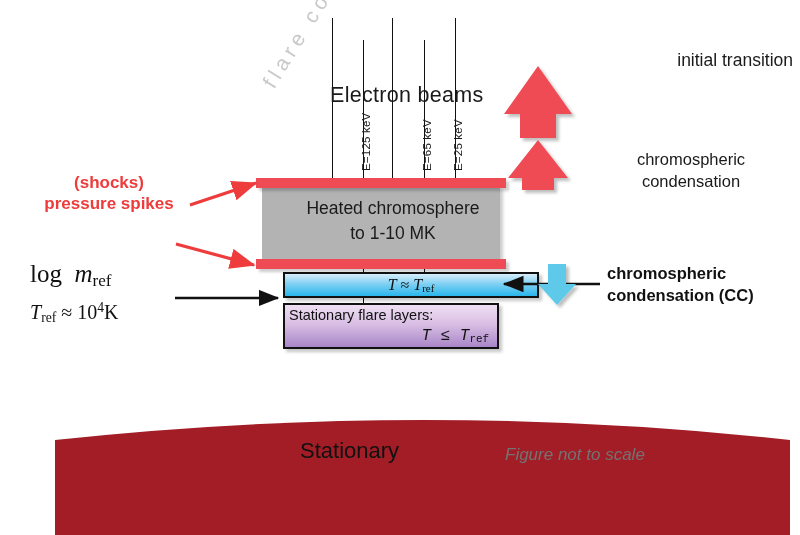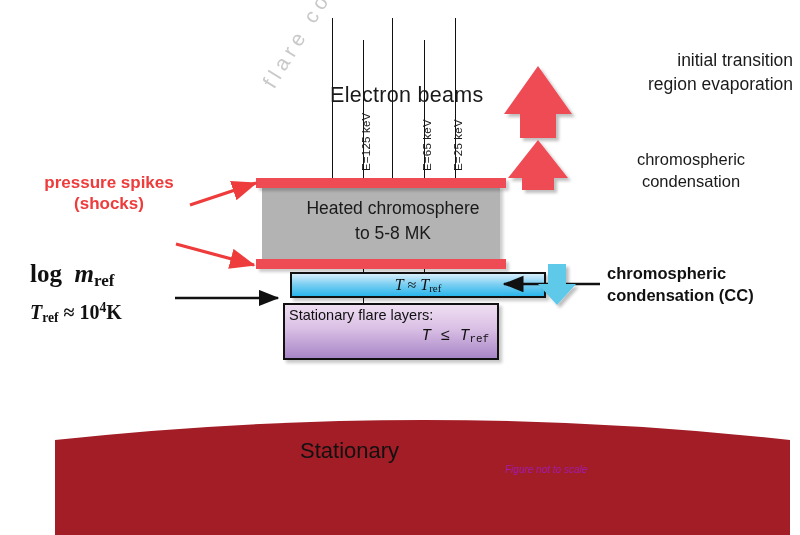--- a/index.html
+++ b/index.html
@@ -91,21 +91,21 @@
     width: 250px;
     height: 10px;
     background: #ef4b55;
     box-shadow: 3px 3px 3px rgba(0,0,0,0.20);
   }
   #shock-bar-upper { top: 178px; }
   #shock-bar-lower { top: 259px; }
 
   
   #cc-box {
-    left: 290px;
+    left: 283px;
     top: 272px;
     width: 256px;
     height: 26px;
     border: 2.5px solid #111111;
     background: linear-gradient(to bottom, #d8eefb 0%, #7fd0f2 45%, #29b6ec 100%);
     box-shadow: 3px 3px 3px rgba(0,0,0,0.22);
     box-sizing: border-box;
   }
   #cc-box-text {
     position: absolute;
@@ -114,21 +114,21 @@
     font-family: "Liberation Serif", serif;
     font-size: 16px;
     color: #111111;
   }
 
   
   #flare-layers-box {
     left: 283px;
     top: 303px;
     width: 216px;
-    height: 57px;
+    height: 46px;
     border: 2.5px solid #111111;
     background: linear-gradient(to bottom, #efdff2 0%, #d9bfe4 45%, #a986c8 100%);
     box-shadow: 3px 3px 3px rgba(0,0,0,0.22);
     box-sizing: border-box;
   }
   #flare-layers-line1 {
     position: absolute;
     left: 4px; top: 2px;
     font-size: 14.5px;
     color: #111111;
@@ -155,21 +155,20 @@
     color: #ee3b3b;
   }
 
   
   #ref-math-label {
     left: 30px;
     top: 260px;
     font-family: "Liberation Serif", serif;
     color: #111111;
     line-height: 27px;
-    font-weight: bold;
   }
   #ref-math-line1 { font-size: 25px; white-space: nowrap; }
   #ref-math-line2 { font-size: 20px; white-space: nowrap; }
   .sub { font-size: 0.68em; vertical-align: -0.22em; }
   .sup { font-size: 0.68em; vertical-align: 0.48em; }
 
   
   #initial-transition-label {
     left: 583px;
     top: 48px;
@@ -200,25 +199,24 @@
   #photosphere-label {
     left: 300px;
     top: 438px;
     font-size: 22px;
     color: #111111;
     white-space: nowrap;
   }
   #figure-scale-note {
     left: 505px;
     top: 445px;
-    font-size: 10px;
+    font-size: 17px;
     font-style: italic;
-    color: #a21caf;
-    white-space: nowrap;
-    margin-top: 19px;
+    color: #737373;
+    white-space: nowrap;
   }
 
   svg.overlay {
     position: absolute;
     left: 0; top: 0;
     width: 800px; height: 535px;
     pointer-events: none;
   }
 </style>
 </head>
@@ -245,56 +243,55 @@
 
   <div class="abs beam-energy-label" style="left:360px; top:171px;">E=125 keV</div>
   <div class="abs beam-energy-label" style="left:421px; top:171px;">E=65 keV</div>
   <div class="abs beam-energy-label" style="left:452px; top:171px;">E=25 keV</div>
 
   <div class="abs" id="electron-beams-title">Electron beams</div>
 
   <div class="abs" id="heated-chromosphere-block"></div>
   <div class="abs" id="heated-chromosphere-text">
     <div>Heated chromosphere</div>
-    <div>to 5-8 MK</div>
+    <div>to 1-10 MK</div>
   </div>
 
   <div class="abs shock-bar" id="shock-bar-upper"></div>
   <div class="abs shock-bar" id="shock-bar-lower"></div>
 
   <div class="abs" id="cc-box">
     <div id="cc-box-text">
       <i>T</i> ≈ <i>T</i><span class="sub">ref</span>
     </div>
   </div>
 
   <div class="abs" id="flare-layers-box">
     <div id="flare-layers-line1">Stationary flare layers:</div>
     <div id="flare-layers-line2">
       <i>T</i> ≤ <i>T</i><span class="sub">ref</span>
     </div>
   </div>
 
   <div class="abs" id="thermal-pressure-label">
+    <div>(shocks)</div>
     <div>pressure spikes</div>
-    <div>(shocks)</div>
   </div>
 
   <div class="abs" id="ref-math-label">
     <div id="ref-math-line1">
       log&nbsp; <i>m</i><span class="sub">ref</span>
     </div>
     <div id="ref-math-line2">
       <i>T</i><span class="sub">ref</span> ≈ 10<span class="sup">4</span>K
     </div>
   </div>
 
   <div class="abs" id="initial-transition-label">
     <div>initial transition</div>
-    <div>region evaporation</div>
   </div>
 
   <div class="abs" id="chromospheric-evaporation-label">
     <div>chromospheric</div>
     <div>condensation</div>
   </div>
 
   <div class="abs" id="cc-annotation-label">
     <div>chromospheric</div>
     <div>condensation (CC)</div>

